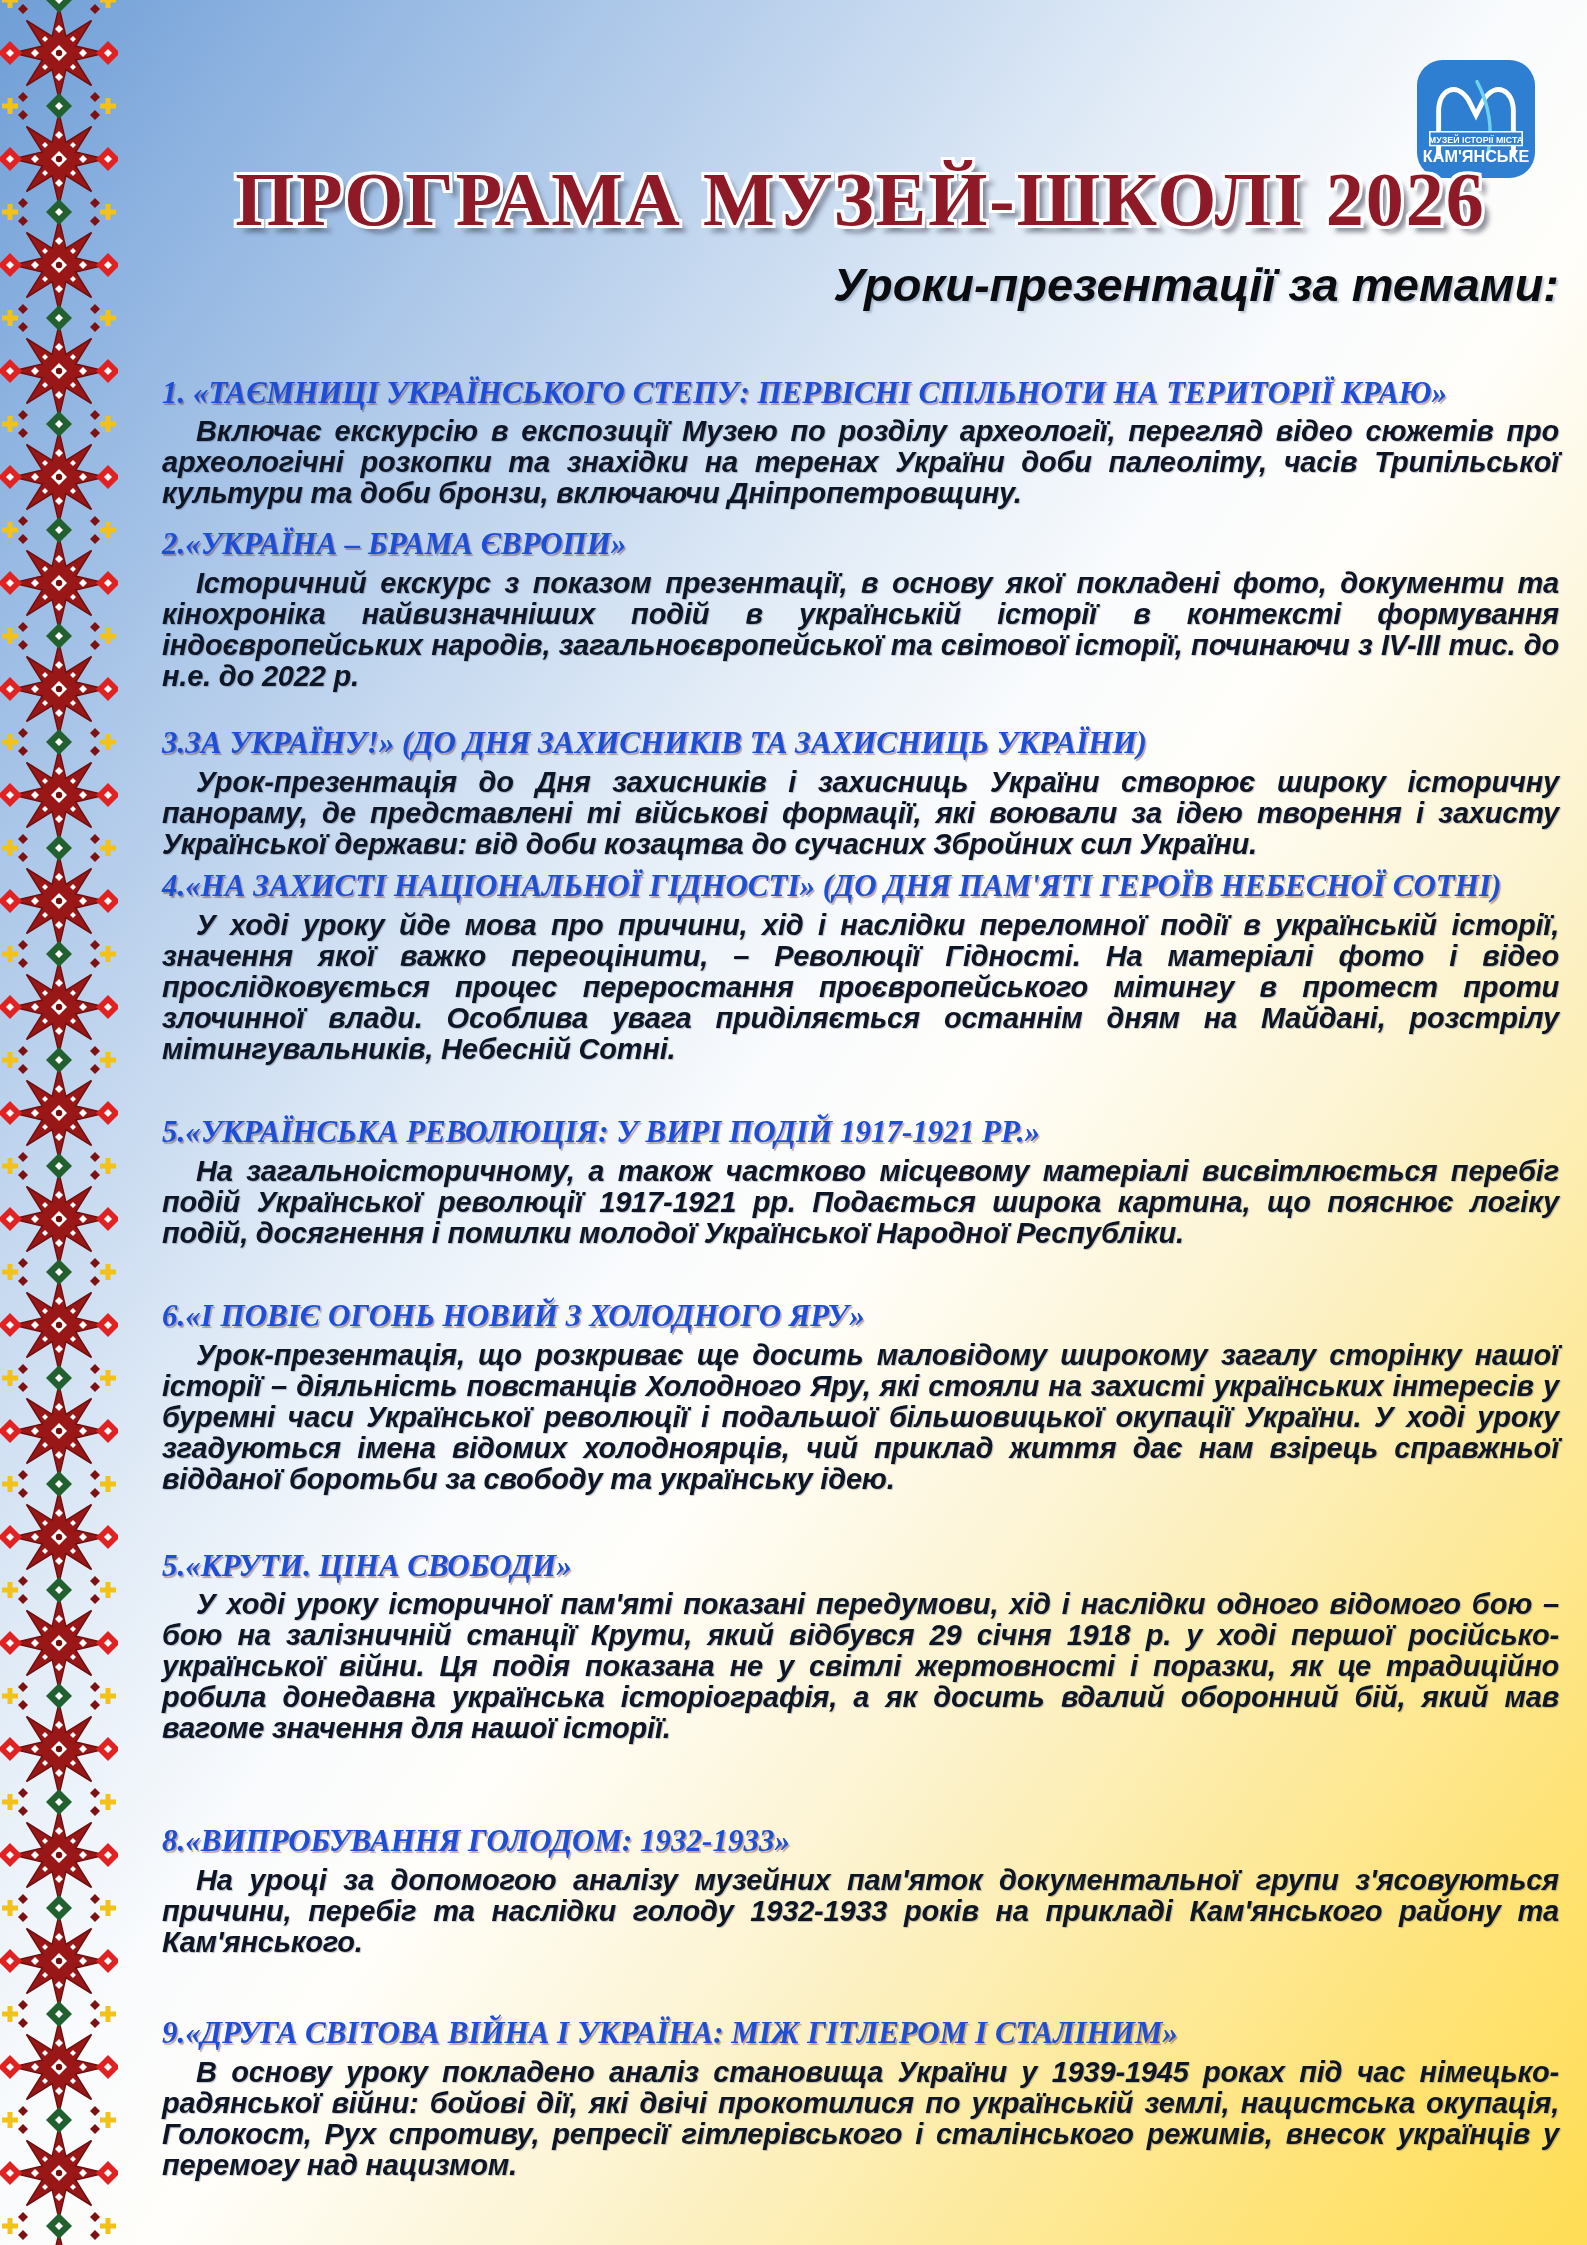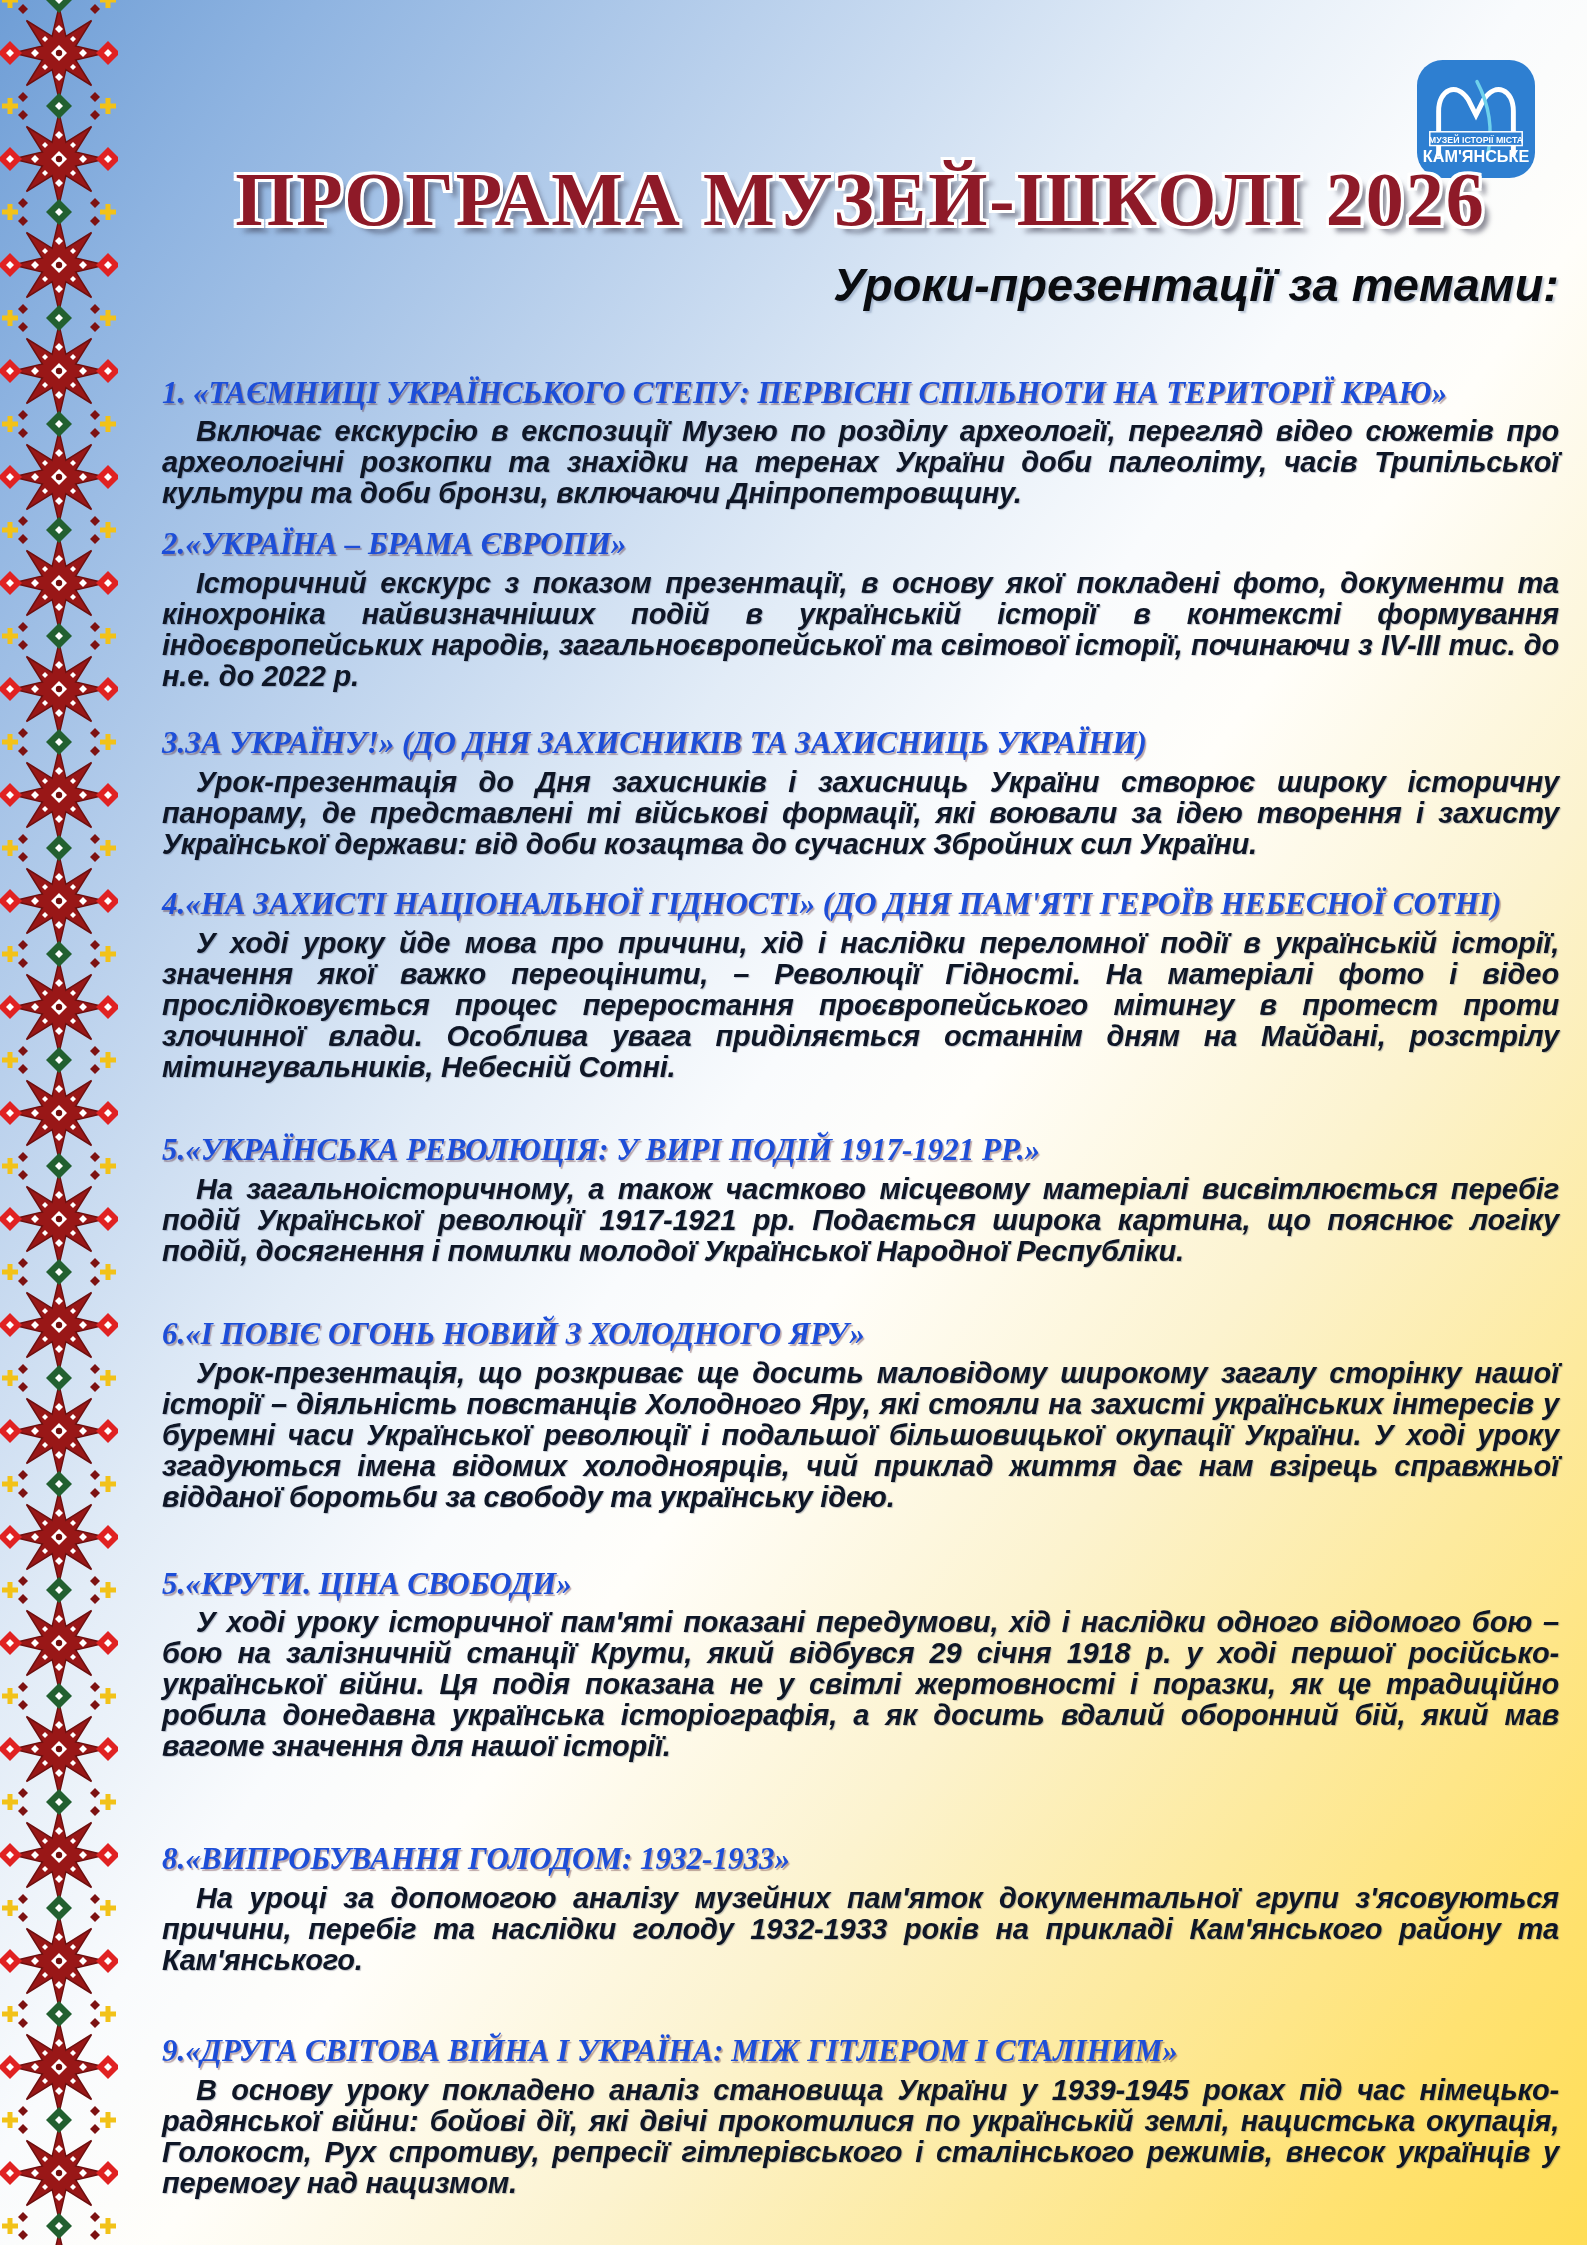--- a/index.html
+++ b/index.html
@@ -41,21 +41,21 @@
     text-align:right;
     font-weight:bold;font-style:italic;
     font-size:47px;line-height:1.15;
     color:#0a0c10;
     text-shadow:2px 2px 2px rgba(120,140,170,.5);
   }
   #sections{margin-top:62px;}
   .section{margin-top:0;}
   .section+.section{margin-top:16px;}
   #sections .section:nth-child(3){margin-top:32px;}
-  #sections .section:nth-child(4){margin-top:25px;}
+  #sections .section:nth-child(4){margin-top:7px;}
   #sections .section:nth-child(5){margin-top:48px;}
   #sections .section:nth-child(6){margin-top:48px;}
   #sections .section:nth-child(7){margin-top:52px;}
   #sections .section:nth-child(8){margin-top:78px;}
   #sections .section:nth-child(9){margin-top:56px;}
   .sec-head{
     font-family:"Liberation Serif",serif;
     font-weight:bold;font-style:italic;
     font-size:31px;line-height:1.22;
     color:#1d4ed8;

